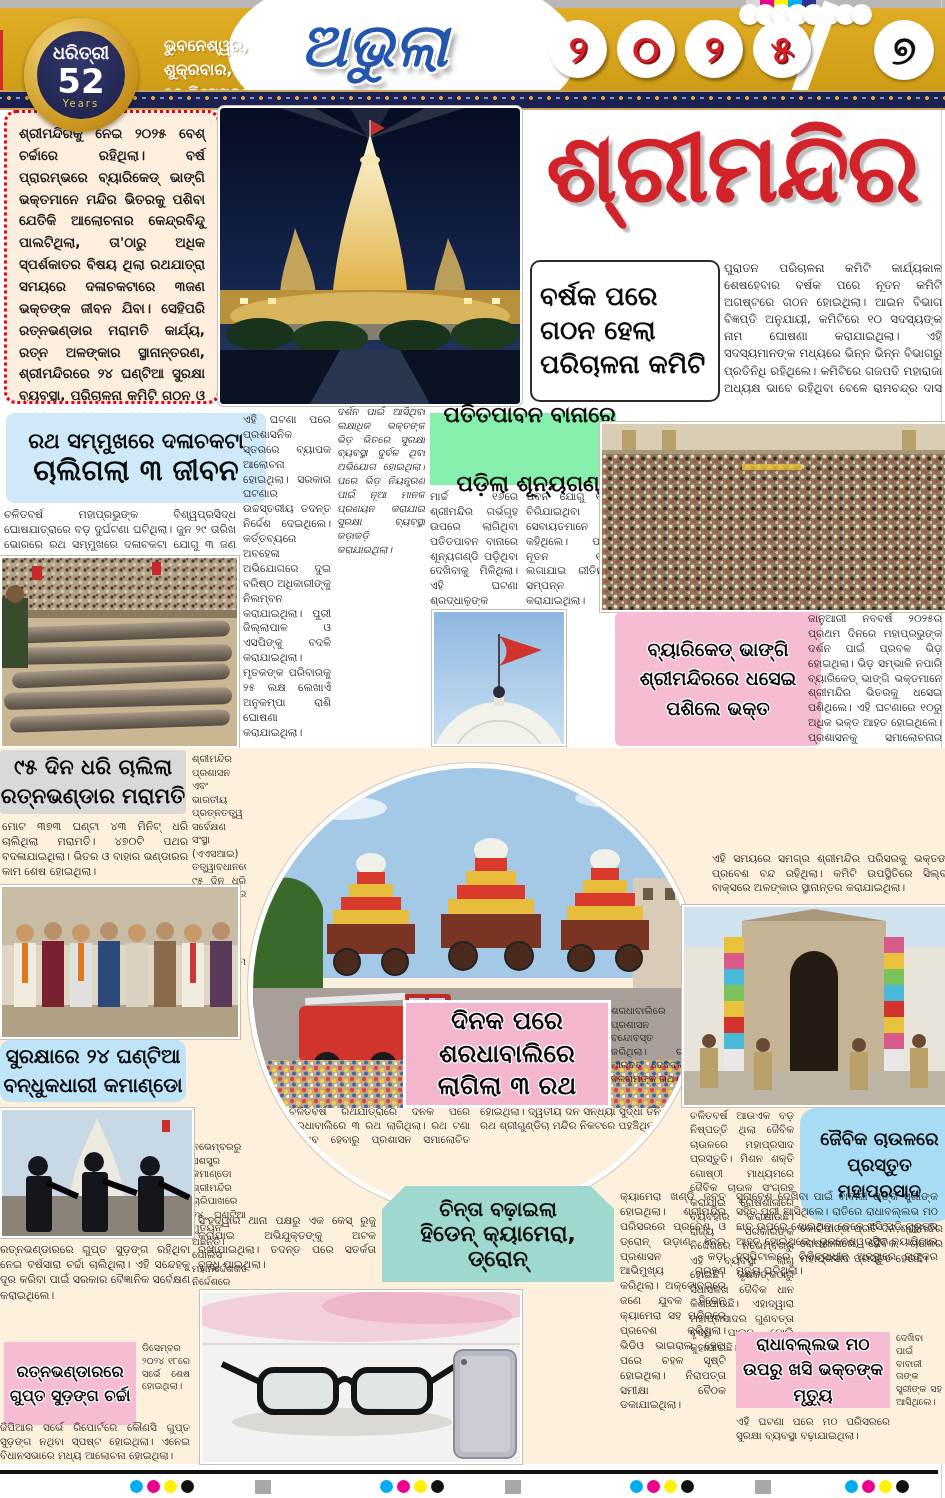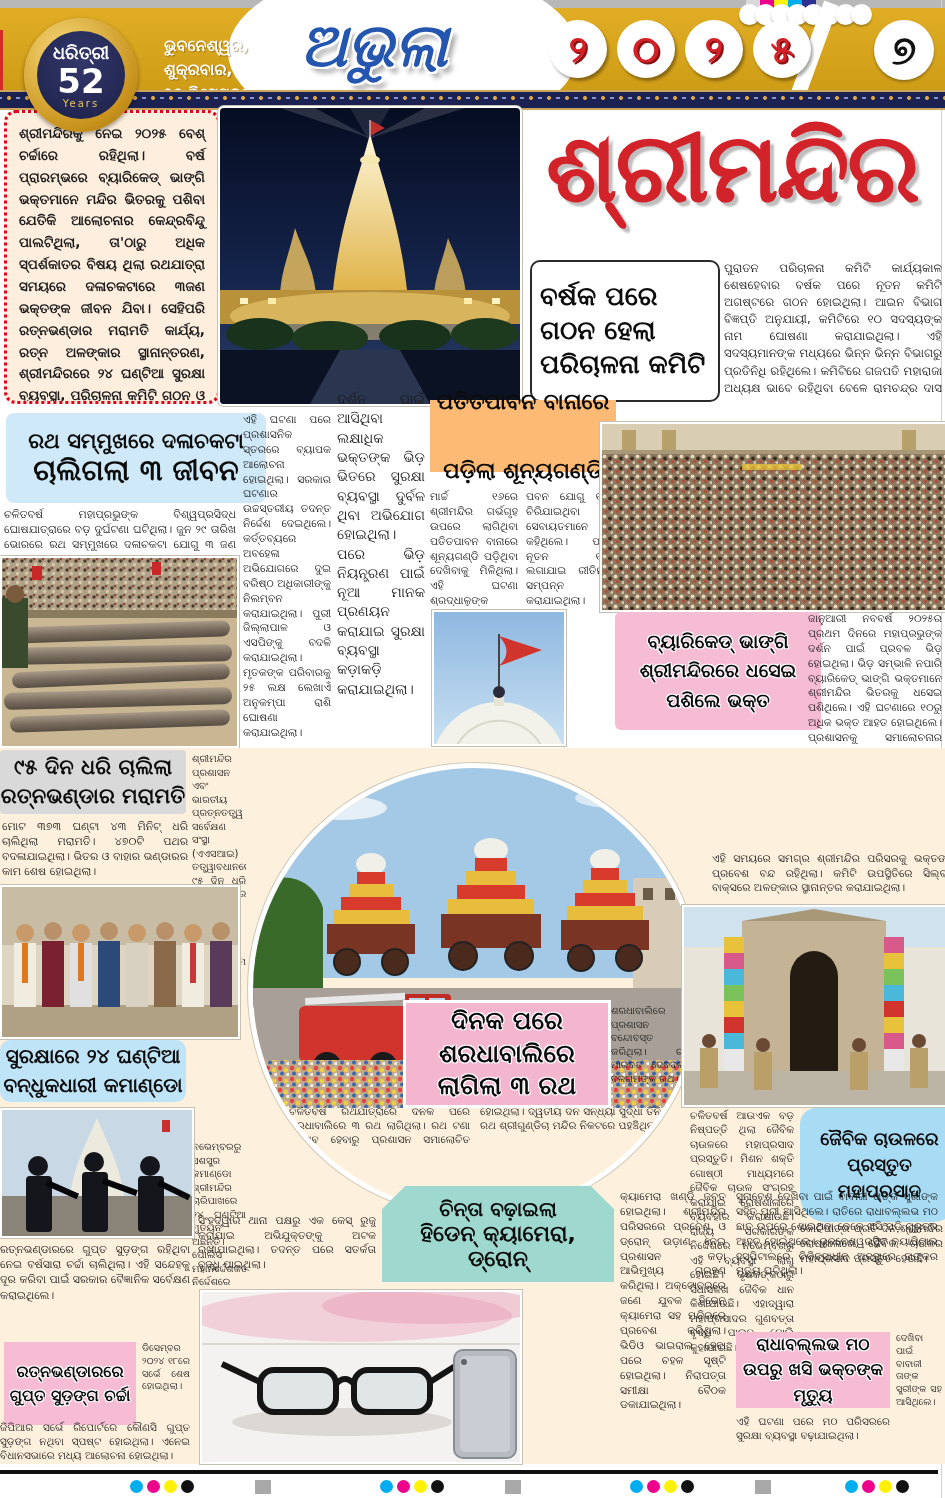--- a/index.html
+++ b/index.html
@@ -168,23 +168,23 @@
         <rect x="10" y="110" width="218" height="16" rx="8" fill="url(#log)" transform="rotate(-2.5 118 118)"></rect>
         <rect x="2" y="132" width="228" height="17" rx="8" fill="url(#log)" transform="rotate(-1.5 118 140)"></rect>
         <rect x="8" y="155" width="220" height="16" rx="8" fill="url(#log)" transform="rotate(-2 118 163)"></rect>
       </g>
       <rect x="0" y="40" width="26" height="70" fill="#3a4a2c"></rect>
       <circle cx="13" cy="36" r="9" fill="#7a5a3c"></circle>
     </svg>
   </div>
 
   <div class="abs jt" style="left:243px;top:413px;width:88px;height:332px;font-size:10.8px;line-height:1.38;">ଏହି ଘଟଣା ପରେ ପ୍ରଶାସନିକ ସ୍ତରରେ ବ୍ୟାପକ ଆଲୋଚନା ହୋଇଥିଲା। ସରକାର ଘଟଣାର ଉଚ୍ଚସ୍ତରୀୟ ତଦନ୍ତ ନିର୍ଦ୍ଦେଶ ଦେଇଥିଲେ। କର୍ତ୍ତବ୍ୟରେ ଅବହେଳା ଅଭିଯୋଗରେ ଦୁଇ ବରିଷ୍ଠ ଅଧିକାରୀଙ୍କୁ ନିଲମ୍ବନ କରାଯାଇଥିଲା। ପୁରୀ ଜିଲ୍ଲାପାଳ ଓ ଏସପିଙ୍କୁ ବଦଳି କରାଯାଇଥିଲା। ମୃତକଙ୍କ ପରିବାରକୁ ୨୫ ଲକ୍ଷ ଲେଖାଏଁ ଅନୁକମ୍ପା ରାଶି ଘୋଷଣା କରାଯାଇଥିଲା।</div>
-  <div class="abs jt" style="left:337px;top:390px;width:88px;height:332px;font-size:14px;line-height:1.38;">ଦର୍ଶନ ପାଇଁ ଆସିଥିବା ଲକ୍ଷାଧିକ ଭକ୍ତଙ୍କ ଭିଡ଼ ଭିତରେ ସୁରକ୍ଷା ବ୍ୟବସ୍ଥା ଦୁର୍ବଳ ଥିବା ଅଭିଯୋଗ ହୋଇଥିଲା। ପରେ ଭିଡ଼ ନିୟନ୍ତ୍ରଣ ପାଇଁ ନୂଆ ମାନକ ପ୍ରଣୟନ କରାଯାଇ ସୁରକ୍ଷା ବ୍ୟବସ୍ଥା କଡ଼ାକଡ଼ି କରାଯାଇଥିଲା।</div>
-
-  <div class="abs hbox" style="left:430px;top:400px;width:186px;height:72px;background:#fdba74;">
+  <div class="abs jt" style="left:337px;top:405px;width:88px;height:332px;font-size:10px;line-height:1.38;font-style:italic;">ଦର୍ଶନ ପାଇଁ ଆସିଥିବା ଲକ୍ଷାଧିକ ଭକ୍ତଙ୍କ ଭିଡ଼ ଭିତରେ ସୁରକ୍ଷା ବ୍ୟବସ୍ଥା ଦୁର୍ବଳ ଥିବା ଅଭିଯୋଗ ହୋଇଥିଲା। ପରେ ଭିଡ଼ ନିୟନ୍ତ୍ରଣ ପାଇଁ ନୂଆ ମାନକ ପ୍ରଣୟନ କରାଯାଇ ସୁରକ୍ଷା ବ୍ୟବସ୍ଥା କଡ଼ାକଡ଼ି କରାଯାଇଥିଲା।</div>
+
+  <div class="abs hbox" style="left:430px;top:413px;width:186px;height:72px;background:#86efac;align-items:flex-end;">
     <div style="font-size:22px;">ପତିତପାବନ ବାନାରେ</div>
     <div style="font-size:22px;margin-top:44px;">ପଡ଼ିଲା ଶୂନ୍ୟଗଣ୍ଡି</div>
   </div>
   <div class="abs jt" style="left:430px;top:490px;width:88px;height:116px;font-size:10.8px;line-height:1.38;">ମାର୍ଚ୍ଚ ୧୬ରେ ଶ୍ରୀମନ୍ଦିର ଗର୍ଭଗୃହ ଉପରେ ଲାଗିଥିବା ପତିତପାବନ ବାନାରେ ଶୂନ୍ୟଗଣ୍ଡି ପଡ଼ିଥିବା ଦେଖିବାକୁ ମିଳିଥିଲା। ଏହି ଘଟଣା ଶ୍ରଦ୍ଧାଳୁଙ୍କ ମଧ୍ୟରେ ଚର୍ଚ୍ଚାର ବିଷୟ ପାଲଟିଥିଲା।</div>
   <div class="abs jt" style="left:526px;top:490px;width:88px;height:116px;font-size:10.8px;line-height:1.38;">ପବନ ଯୋଗୁ ବାନା ଚିରିଯାଇଥିବା ସେବାୟତମାନେ କହିଥିଲେ। ପରେ ନୂତନ ବାନା ଲଗାଯାଇ ରୀତିନୀତି ସମ୍ପନ୍ନ କରାଯାଇଥିଲା। ଏନେଇ ମନ୍ଦିର ପ୍ରଶାସନ ସ୍ପଷ୍ଟୀକରଣ ଦେଇଥିଲା।</div>
 
   <div class="abs photo" style="left:432px;top:610px;width:130px;height:132px;">
     <svg width="130" height="132" viewBox="0 0 130 132">
       <defs>
           <linearGradient id="sky2" x1="0" y1="0" x2="0" y2="1">
@@ -216,21 +216,21 @@
       <rect width="343" height="186" fill="url(#crw)"></rect>
       <rect width="343" height="26" fill="#d9cdb4"></rect>
       <rect x="0" y="26" width="343" height="4" fill="#a89878"></rect>
       <rect x="20" y="6" width="14" height="20" fill="#b8a06a"></rect>
         <rect x="60" y="6" width="14" height="20" fill="#b8a06a"></rect>
       <rect x="300" y="6" width="14" height="20" fill="#b8a06a"></rect>
       <rect x="140" y="40" width="60" height="6" fill="#e8c23a" opacity=".8"></rect>
     </svg>
   </div>
 
-  <div class="abs hbox pinkbox outl" style="left:615px;top:612px;width:186px;height:118px;border-radius:6px;font-size:19px;line-height:1.55;padding:0 10px;">ବ୍ୟାରିକେଡ୍ ଭାଙ୍ଗି ଶ୍ରୀମନ୍ଦିରରେ ଧସେଇ ପଶିଲେ ଭକ୍ତ</div>
+  <div class="abs hbox pinkbox outl" style="left:615px;top:612px;width:186px;height:118px;border-radius:6px;font-size:19px;line-height:1.55;padding:8px 10px;">ବ୍ୟାରିକେଡ୍ ଭାଙ୍ଗି ଶ୍ରୀମନ୍ଦିରରେ ଧସେଇ ପଶିଲେ ଭକ୍ତ</div>
   <div class="abs jt" style="left:808px;top:612px;width:134px;height:133px;font-size:10.8px;line-height:1.38;">ଜାନୁଆରୀ ନବବର୍ଷ ୨୦୨୫ର ପ୍ରଥମ ଦିନରେ ମହାପ୍ରଭୁଙ୍କ ଦର୍ଶନ ପାଇଁ ପ୍ରବଳ ଭିଡ଼ ହୋଇଥିଲା। ଭିଡ଼ ସମ୍ଭାଳି ନପାରି ବ୍ୟାରିକେଡ୍ ଭାଙ୍ଗି ଭକ୍ତମାନେ ଶ୍ରୀମନ୍ଦିର ଭିତରକୁ ଧସେଇ ପଶିଥିଲେ। ଏହି ଘଟଣାରେ ୧୦ରୁ ଅଧିକ ଭକ୍ତ ଆହତ ହୋଇଥିଲେ। ପ୍ରଶାସନକୁ ସମାଲୋଚନାର ସମ୍ମୁଖୀନ ହେବାକୁ ପଡ଼ିଥିଲା।</div>
 
   <div class="abs" style="left:0;top:748px;width:945px;height:716px;background:#fdf0dd;"></div>
 
   <div class="abs hbox graybox" style="left:0;top:750px;width:186px;height:64px;font-size:21px;line-height:1.4;">୯୫ ଦିନ ଧରି ଚାଲିଲା ରତ୍ନଭଣ୍ଡାର ମରାମତି</div>
   <div class="abs jt" style="left:2px;top:820px;width:186px;height:60px;font-size:11px;line-height:1.35;">ମୋଟ ୩୭୩ ଘଣ୍ଟା ୪୩ ମିନିଟ୍ ଧରି ଚାଲିଥିଲା ମରାମତି। ୪୭୦ଟି ପଥର ବଦଳାଯାଇଥିଲା। ଭିତର ଓ ବାହାର ଭଣ୍ଡାରର କାମ ଶେଷ ହୋଇଥିଲା।</div>
   <div class="abs jt" style="left:192px;top:752px;width:54px;height:380px;font-size:10px;line-height:1.35;">ଶ୍ରୀମନ୍ଦିର ପ୍ରଶାସନ ଏବଂ ଭାରତୀୟ ପ୍ରତ୍ନତତ୍ତ୍ୱ ସର୍ବେକ୍ଷଣ ସଂସ୍ଥା (ଏଏସଆଇ) ତତ୍ତ୍ୱାବଧାନରେ ୯୫ ଦିନ ଧରି ରତ୍ନଭଣ୍ଡାର ମରାମତି ଚାଲିଥିଲା। ୨୦୨୪ ଡିସେମ୍ବର ୧୭ରୁ କାମ ଆରମ୍ଭ ହୋଇଥିଲା।</div>
 
   <div class="abs photo" style="left:0;top:885px;width:236px;height:150px;">
     <svg width="236" height="150" viewBox="0 0 236 150">

